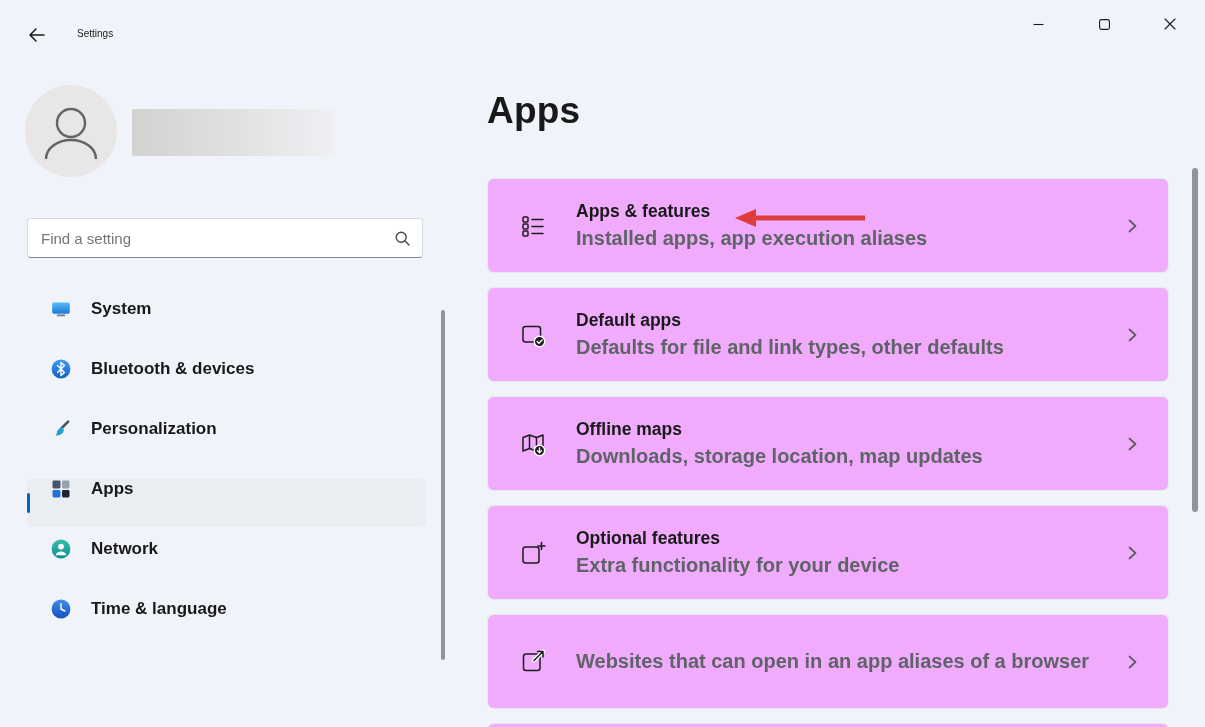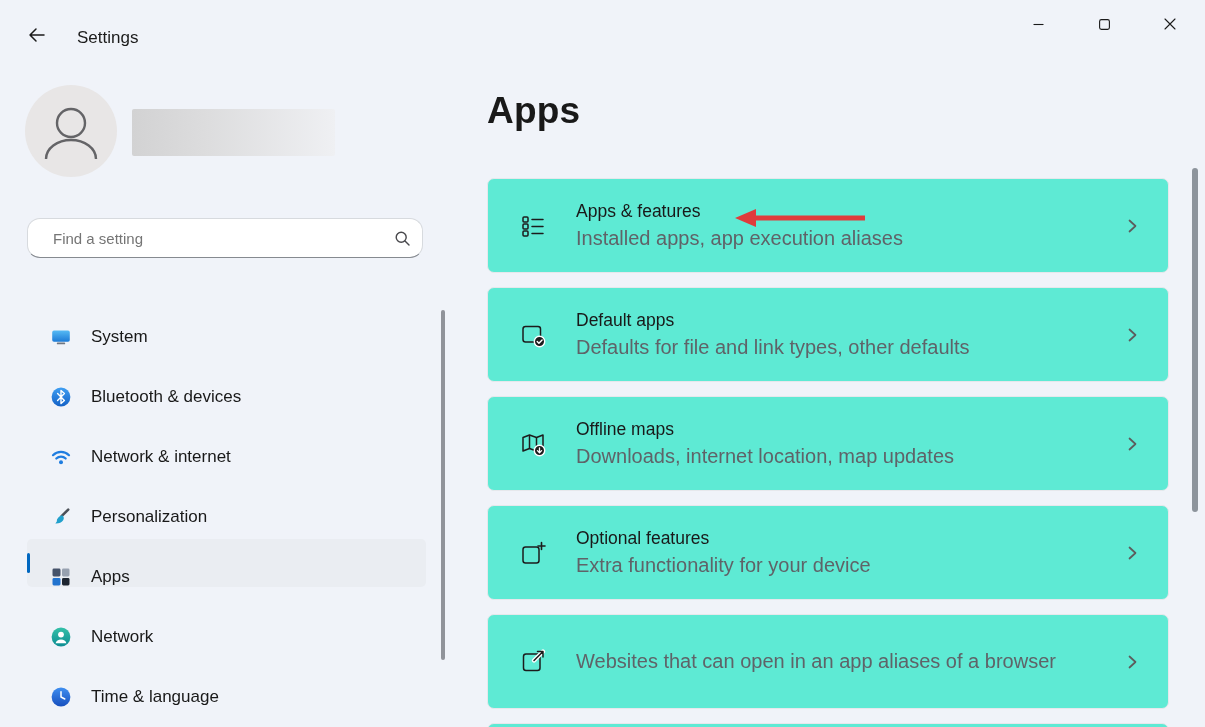--- a/index.html
+++ b/index.html
@@ -14,21 +14,21 @@
 
   
   .titlebar { position: absolute; top: 0; left: 0; right: 0; height: 60px; }
   .back-button {
     position: absolute; left: 18px; top: 17px; width: 36px; height: 36px;
     display: flex; align-items: center; justify-content: center;
     border-radius: 5px; cursor: pointer;
   }
   .app-title {
     position: absolute; left: 77px; top: 28px;
-    font-size: 17px; color: #1b1b1b;
+    font-size: 10px; color: #1b1b1b;
   }
   .win-controls { position: absolute; top: 4px; right: 2px; display: flex; }
   .win-btn {
     width: 66px; height: 40px; display: flex;
     align-items: center; justify-content: center; cursor: pointer;
   }
 
   
   .avatar {
     position: absolute; left: 25px; top: 85px; width: 92px; height: 92px;
@@ -36,35 +36,34 @@
     display: flex; align-items: center; justify-content: center; cursor: pointer;
   }
   .user-name-redacted {
     position: absolute; left: 132px; top: 109px; width: 203px; height: 47px;
     background: linear-gradient(90deg, #d2d2d3 0%, #dcdcdd 35%, #eff0f3 100%);
     border-radius: 2px;
   }
   .search-box {
     position: absolute; left: 27px; top: 218px; width: 396px; height: 40px;
     background: #ffffff; border: 1px solid #d7dade; border-bottom: 1.5px solid #868a90;
-    border-radius: 13px;
-    padding-left: 12px;
+    border-radius: 4px;
   }
   .search-box input {
     width: 100%; height: 100%; border: none; outline: none; background: transparent;
     font-family: inherit; font-size: 15px; color: #3f3f42;
     padding: 0 40px 0 13px;
   }
   .search-icon { position: absolute; right: 11px; top: 11px; }
 
   .nav { position: absolute; left: 27px; top: 299px; width: 399px; }
   .nav-item {
     position: relative; height: 48px; margin-bottom: 12px;
-    display: flex; align-items: flex-end; padding-left: 24px;
-    border-radius: 5px; cursor: pointer;
+    display: flex; align-items: flex-start; padding-left: 24px;
+    border-radius: 5px; cursor: pointer; font-weight: bold;
   }
   .nav-item.selected { background: #eaedf2; }
   .accent-pill {
     position: absolute; left: 0; top: 14px; width: 3px; height: 20px;
     border-radius: 2px; background: #0067c0;
   }
   .nav-icon { width: 20px; height: 20px; margin-right: 20px; flex: 0 0 auto; }
   .nav-label { font-size: 17px; color: #191919; }
 
   .sidebar-scrollbar {
@@ -75,23 +74,23 @@
   
   .content-title {
     position: absolute; left: 487px; top: 90px;
     font-size: 37px; font-weight: 600; color: #191919; letter-spacing: 0.2px;
   }
   .cards {
     position: absolute; left: 487px; top: 178px; width: 682px;
     display: flex; flex-direction: column; gap: 14px;
   }
   .card {
-    height: 95px; background: #5eead4; border: 1px solid #e6e8ec;
+    height: 95px; background: #f0abfc; border: 1px solid #e6e8ec;
     border-radius: 7px; display: flex; align-items: center;
-    padding: 0 18px 0 32px; cursor: pointer;
+    padding: 0 18px 0 32px; cursor: pointer; font-weight: bold;
   }
   .card-icon { width: 26px; height: 26px; margin-right: 30px; flex: 0 0 auto; }
   .card-text { display: flex; flex-direction: column; gap: 5px; }
   .card-title { font-size: 17.5px; color: #191919; }
   .card-subtitle { font-size: 20px; color: #5f6368; }
   .chevron { margin-left: auto; margin-right: 12px; flex: 0 0 auto; }
 
   .annotation-arrow { position: absolute; left: 733px; top: 207px; }
 
   .main-scrollbar {
@@ -185,30 +184,20 @@
               <stop offset="1" stop-color="#1361c6"></stop>
             </linearGradient>
           </defs>
         <circle cx="10" cy="10" r="9.4" fill="url(#gBt)"></circle>
         <path d="M6.6 6.6 L13.4 13.4 L10 16.6 L10 3.4 L13.4 6.6 L6.6 13.4" fill="none" stroke="#ffffff" stroke-width="1.4" stroke-linecap="round" stroke-linejoin="round"></path>
       </svg>
     </span>
     <span class="nav-label">Bluetooth &amp; devices</span>
   </div>
 
-  <div class="nav-item">
-    <span class="nav-icon">
-      <svg width="20" height="20" viewBox="0 0 20 20">
-        <path d="M2 8.2 a11.3 11.3 0 0 1 16 0" fill="none" stroke="#1f7de0" stroke-width="2.2" stroke-linecap="round"></path>
-        <path d="M5.3 11.5 a6.6 6.6 0 0 1 9.4 0" fill="none" stroke="#1f7de0" stroke-width="2.2" stroke-linecap="round"></path>
-        <circle cx="10" cy="15.3" r="2" fill="#1f7de0"></circle>
-      </svg>
-    </span>
-    <span class="nav-label">Network &amp; internet</span>
-  </div>
 
   <div class="nav-item">
     <span class="nav-icon">
       <svg width="20" height="20" viewBox="0 0 20 20">
         <path d="M17.2 2.6 L10.6 9.2" stroke="#4b5058" stroke-width="2.6" stroke-linecap="round"></path>
         <path d="M11.2 8.2 q2.8 2.2 0.8 5.2 q-2.2 3.2-7.6 3 q2-1.8 1.6-3.8 q2.2-4 5.2-4.4z" fill="#22a0cc"></path>
       </svg>
     </span>
     <span class="nav-label">Personalization</span>
   </div>
@@ -312,21 +301,21 @@
     <span class="card-icon">
       <svg width="26" height="26" viewBox="0 0 26 26">
         <path d="M3 6.5 L9.5 4 L16.5 6.5 L23 4 V17.5 L16.5 20 L9.5 17.5 L3 20 Z" fill="none" stroke="#1c1c1c" stroke-width="1.5" stroke-linejoin="round"></path>
         <path d="M9.5 4 V17.5 M16.5 6.5 V20" stroke="#1c1c1c" stroke-width="1.5"></path>
         <circle cx="19.5" cy="19.5" r="5.2" fill="#1c1c1c" stroke="#fdfdfe" stroke-width="1.4"></circle>
         <path d="M19.5 16.8 V21.4 M17.4 19.6 L19.5 21.7 L21.6 19.6" fill="none" stroke="#ffffff" stroke-width="1.3" stroke-linecap="round" stroke-linejoin="round"></path>
       </svg>
     </span>
     <span class="card-text">
       <span class="card-title">Offline maps</span>
-      <span class="card-subtitle">Downloads, internet location, map updates</span>
+      <span class="card-subtitle">Downloads, storage location, map updates</span>
     </span>
     <span class="chevron">
       <svg width="12" height="18" viewBox="0 0 12 18">
           <path d="M3.5 3.5 L9.5 9 L3.5 14.5" fill="none" stroke="#5c5c5c" stroke-width="1.7" stroke-linecap="round" stroke-linejoin="round"></path>
         </svg>
     </span>
   </div>
 
   <div class="card">
     <span class="card-icon">

